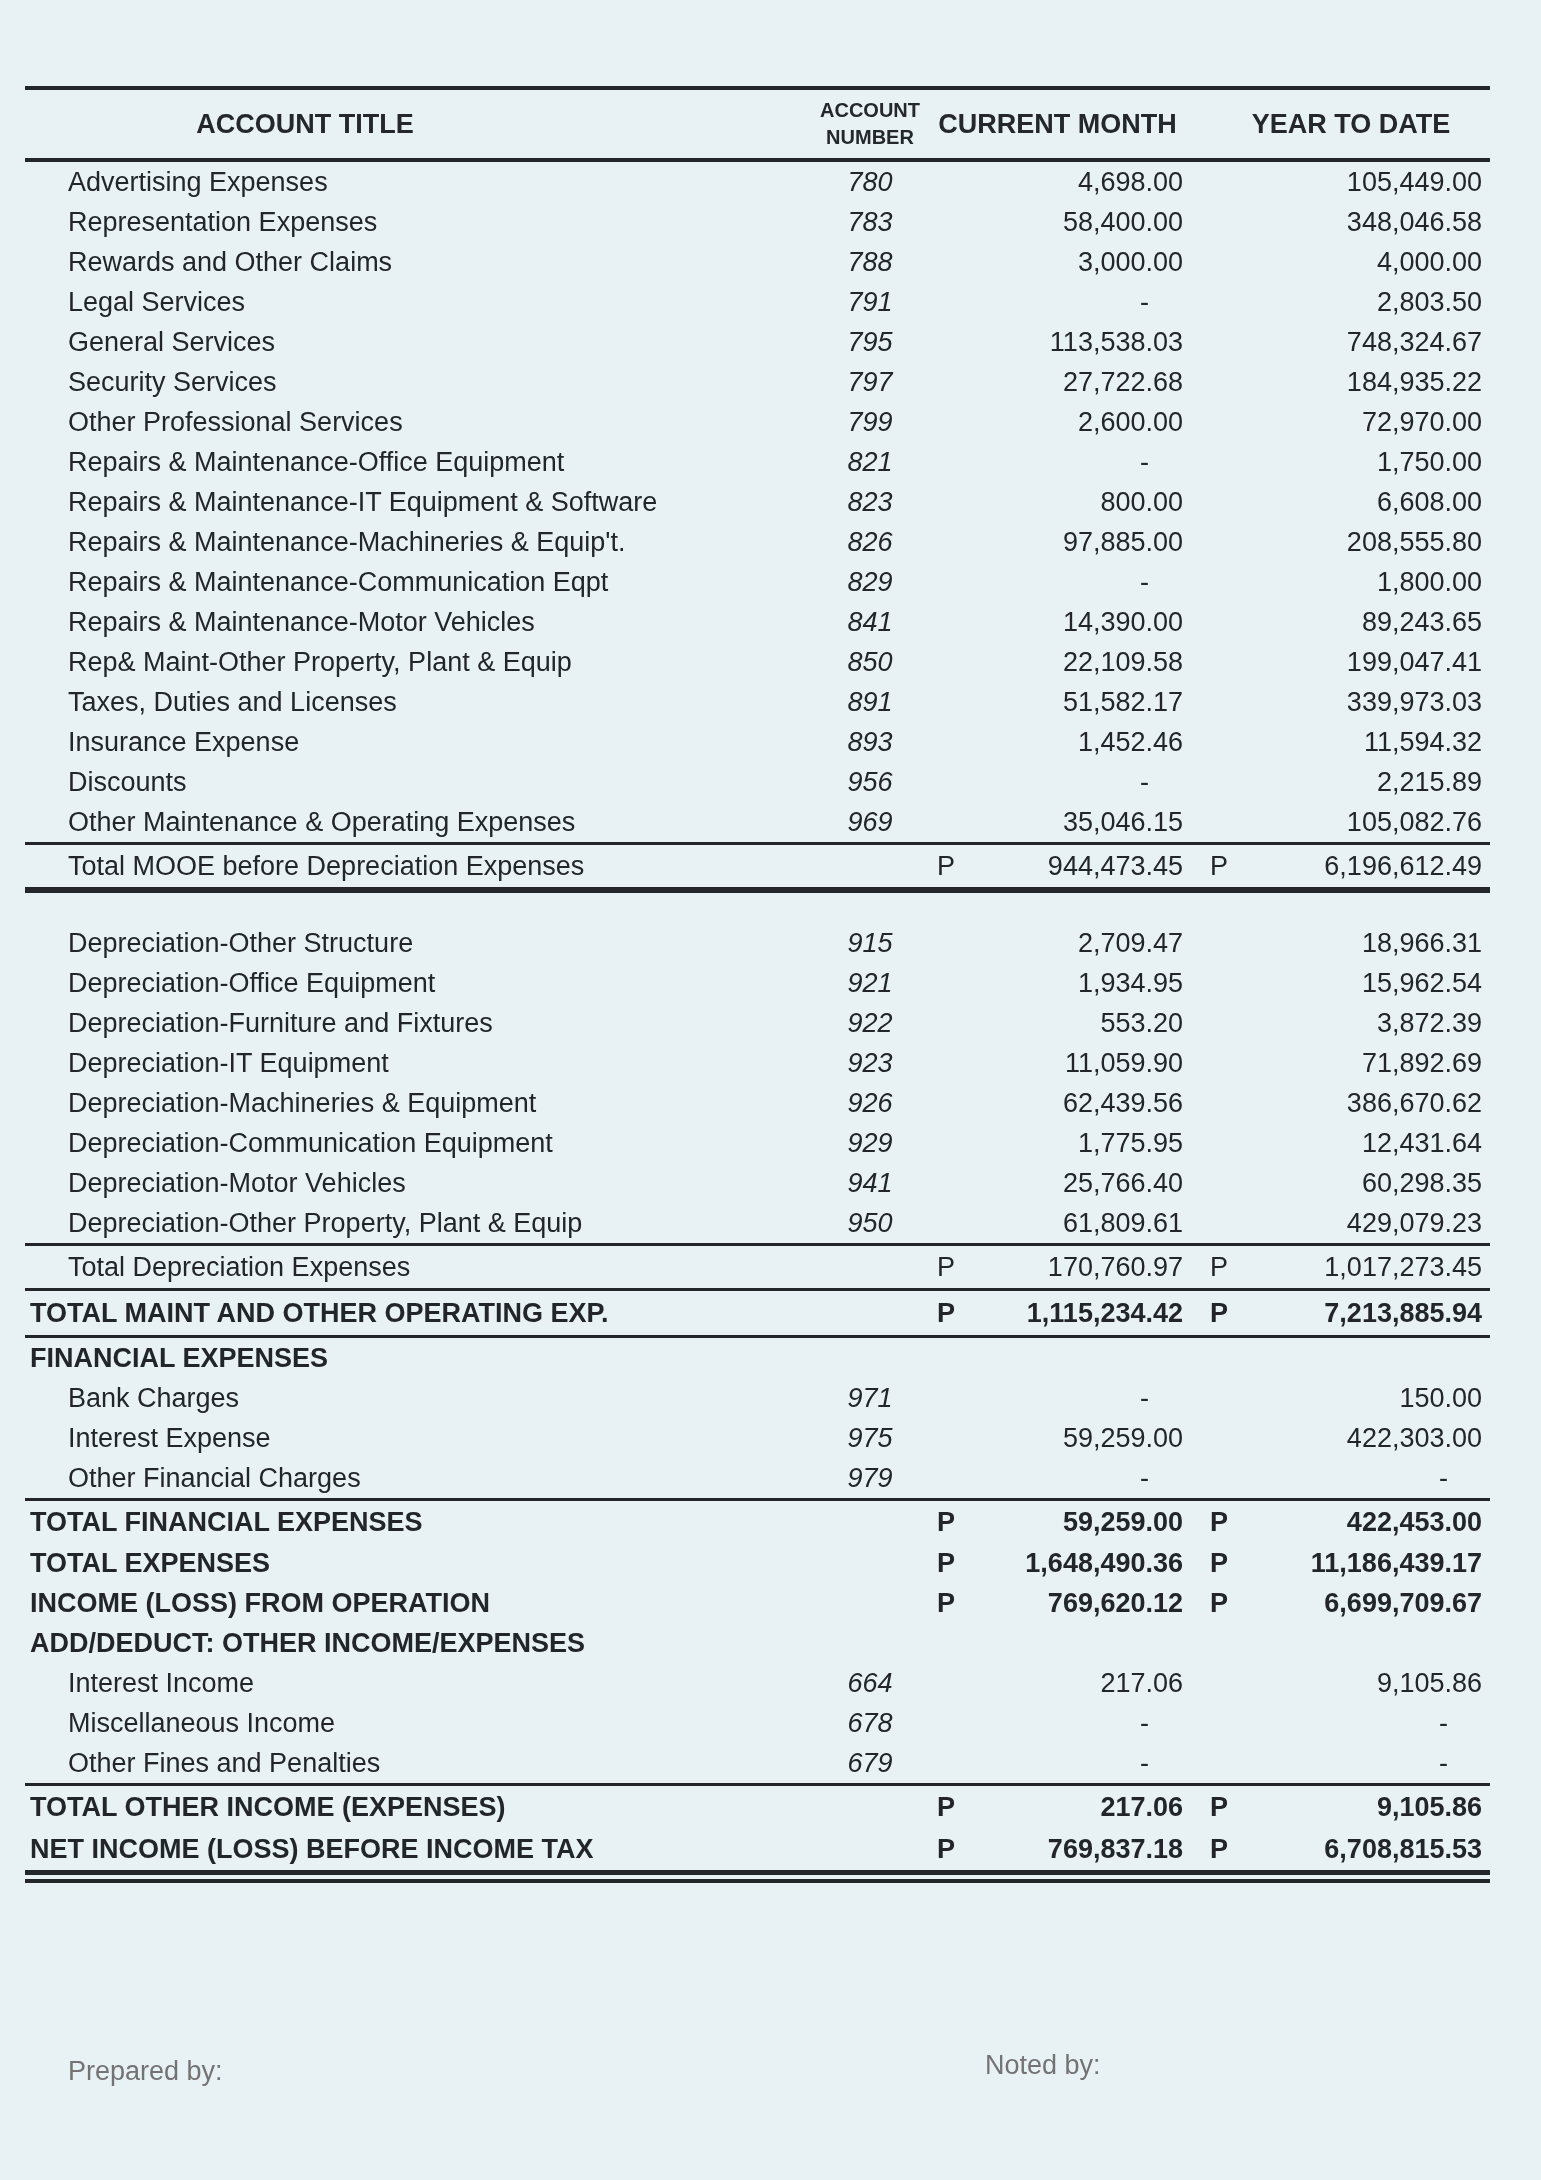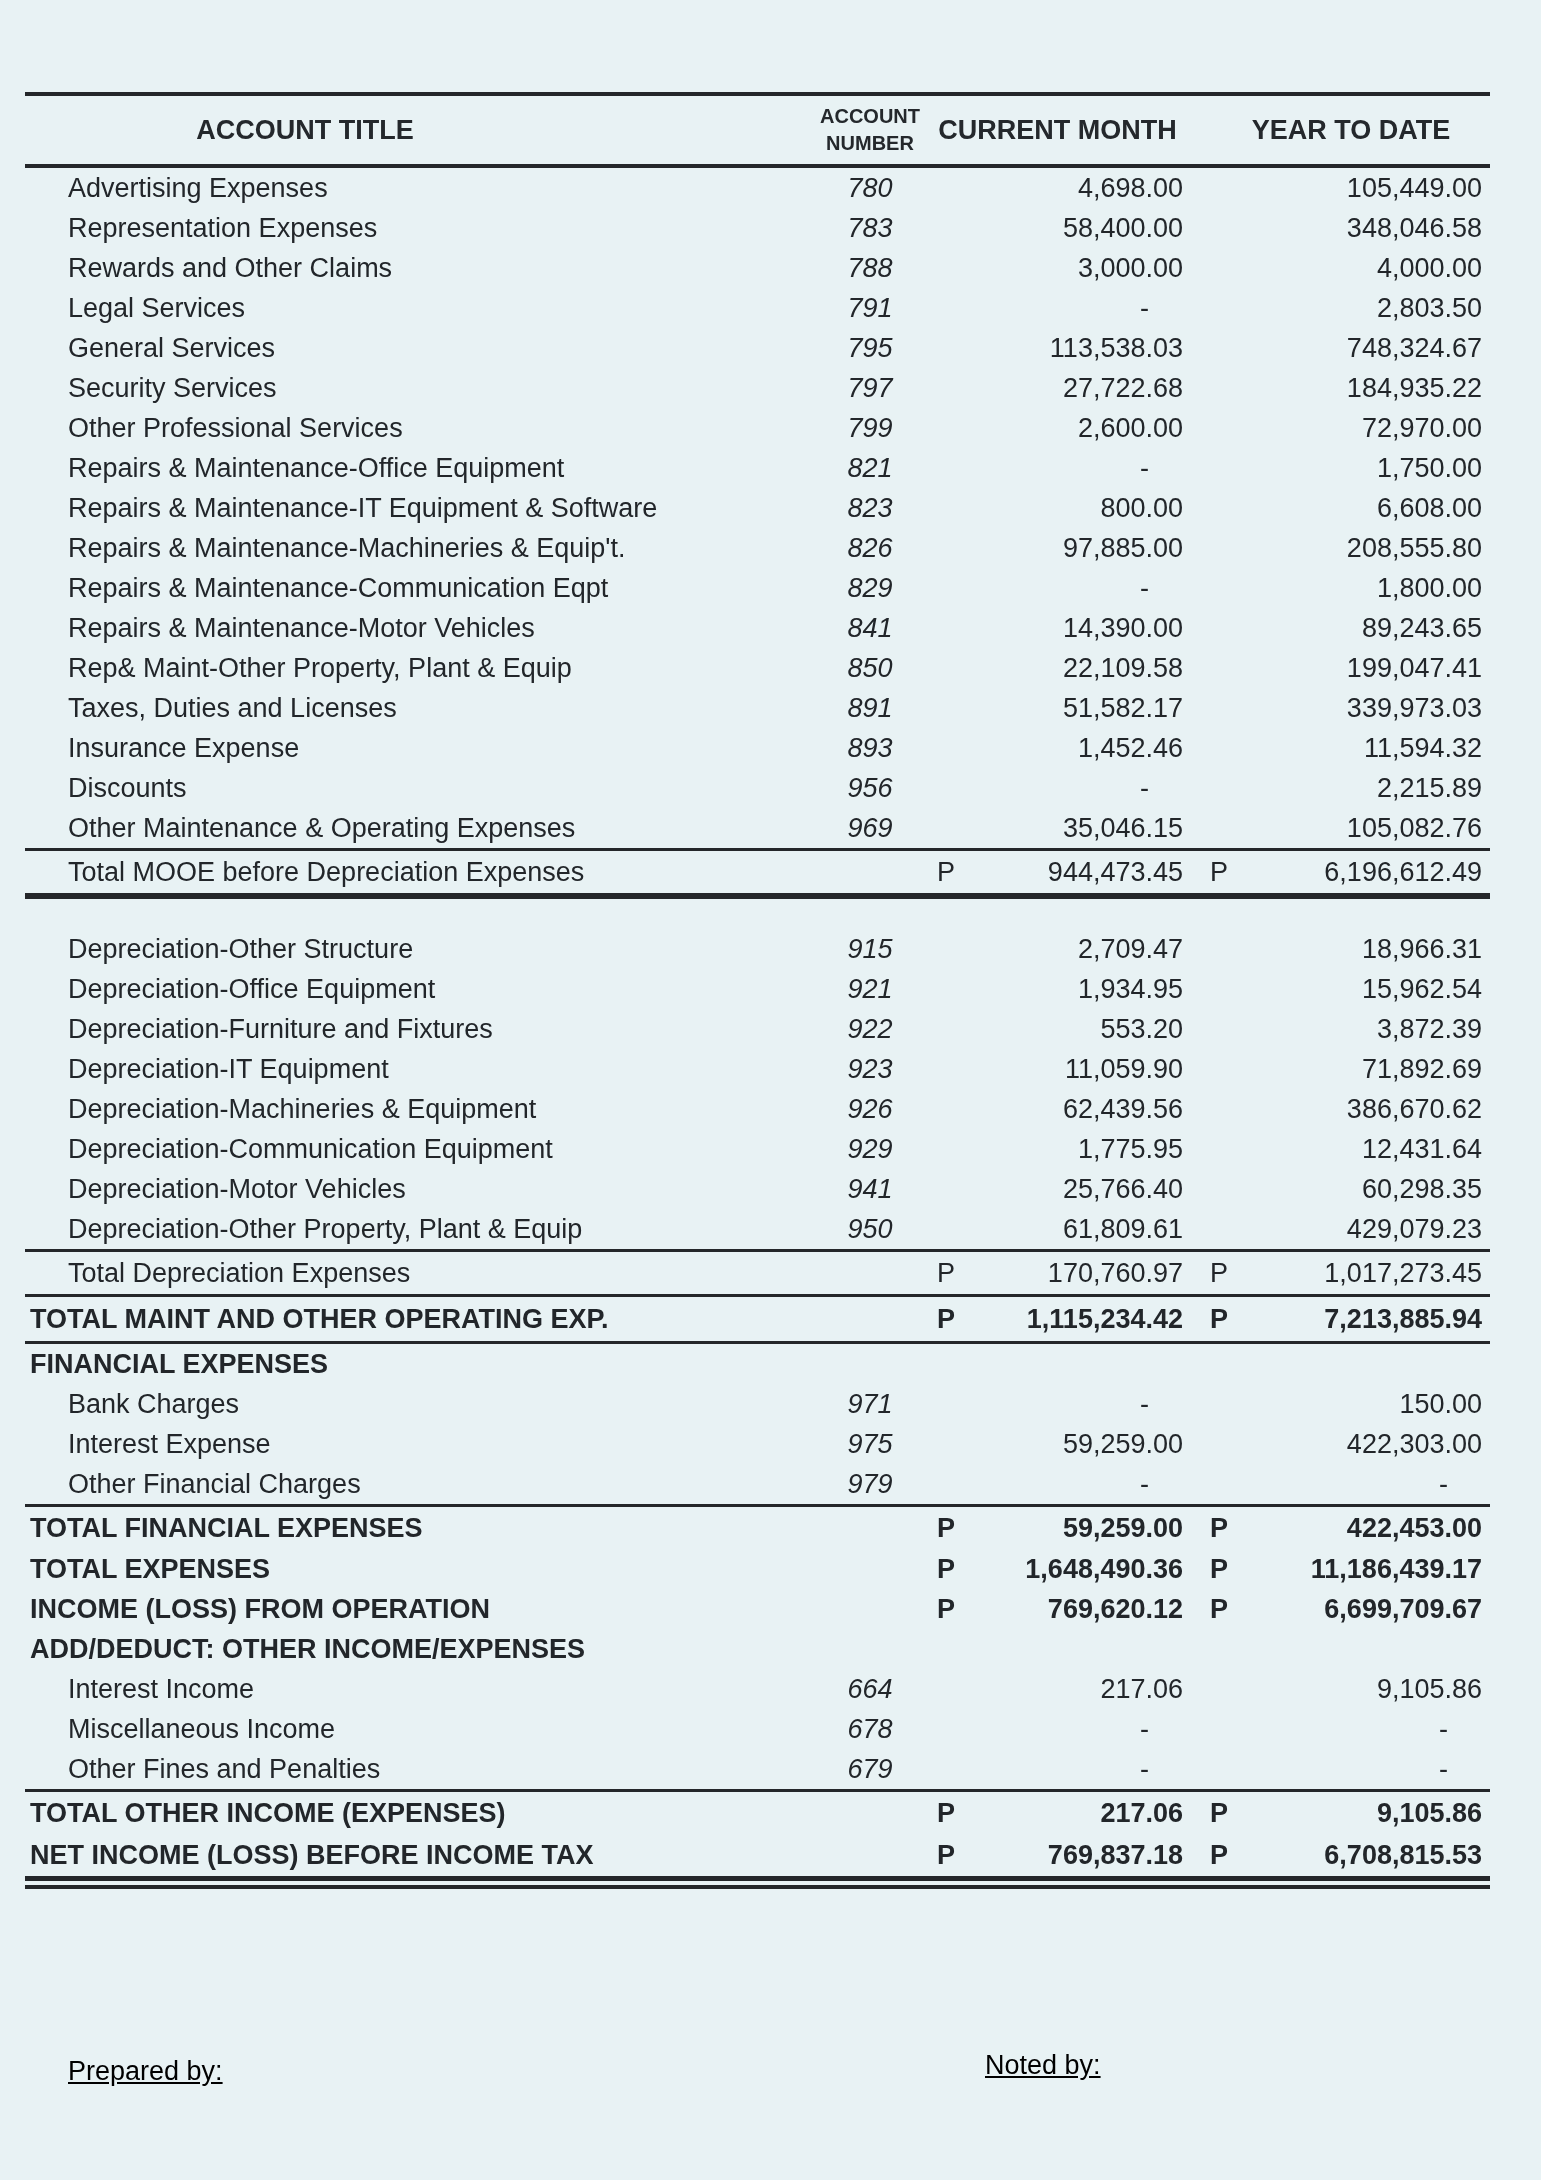--- a/index.html
+++ b/index.html
@@ -2,21 +2,21 @@
 <html><head>
 <meta charset="utf-8">
 <style>
   html,body { margin:0; padding:0; background:#cfd8dc; }
   .page {
     position:relative; width:1541px; height:2180px;
     background:#e8f2f4;
     font-family:"Liberation Sans", sans-serif;
     color:#22262a; overflow:hidden;
   }
-  .table { position:absolute; left:25px; top:92px; width:1465px; }
+  .table { position:absolute; left:25px; top:86px; width:1465px; }
   .rule { height:4px; background:#24272a; }
   .rule.thin { height:3px; }
   .rule.thick { height:6px; }
   .rule.double { height:13px; background:transparent;
     border-top:5px solid #24272a; border-bottom:4px solid #24272a; box-sizing:border-box; }
   .spacer { width:100%; }
 
   .header-band { position:relative; height:68px; }
   .hcell { position:absolute; top:50%; transform:translateY(-50%);
     font-weight:bold; font-size:27px; text-align:center; color:#24282c; }
@@ -33,21 +33,21 @@
   .c-p1    { left:912px; width:34px; }
   .c-cm    { left:900px; width:258px; text-align:right; }
   .c-p2    { left:1185px; width:34px; }
   .c-ytd   { left:1190px; width:267px; text-align:right; }
   .c-cm.dash, .c-ytd.dash { padding-right:34px; box-sizing:border-box; }
 
   .row.section .c-title, .row.grand .c-title { left:5px; font-weight:bold; }
   .row.grand .c-cm, .row.grand .c-ytd,
   .row.grand .c-p1, .row.grand .c-p2 { font-weight:bold; }
 
-  .footer-label { position:absolute; font-size:27px; color:#000000; white-space:nowrap;text-decoration:underline; }
+  .footer-label { position:absolute; font-size:27px; color:#737373; white-space:nowrap; }
   .prepared { left:68px;  top:2056px; }
   .noted    { left:985px; top:2050px; }
 </style>
 </head>
 <body>
 
 <div class="page">
 
   <div class="table">
     <div class="rule"></div>

